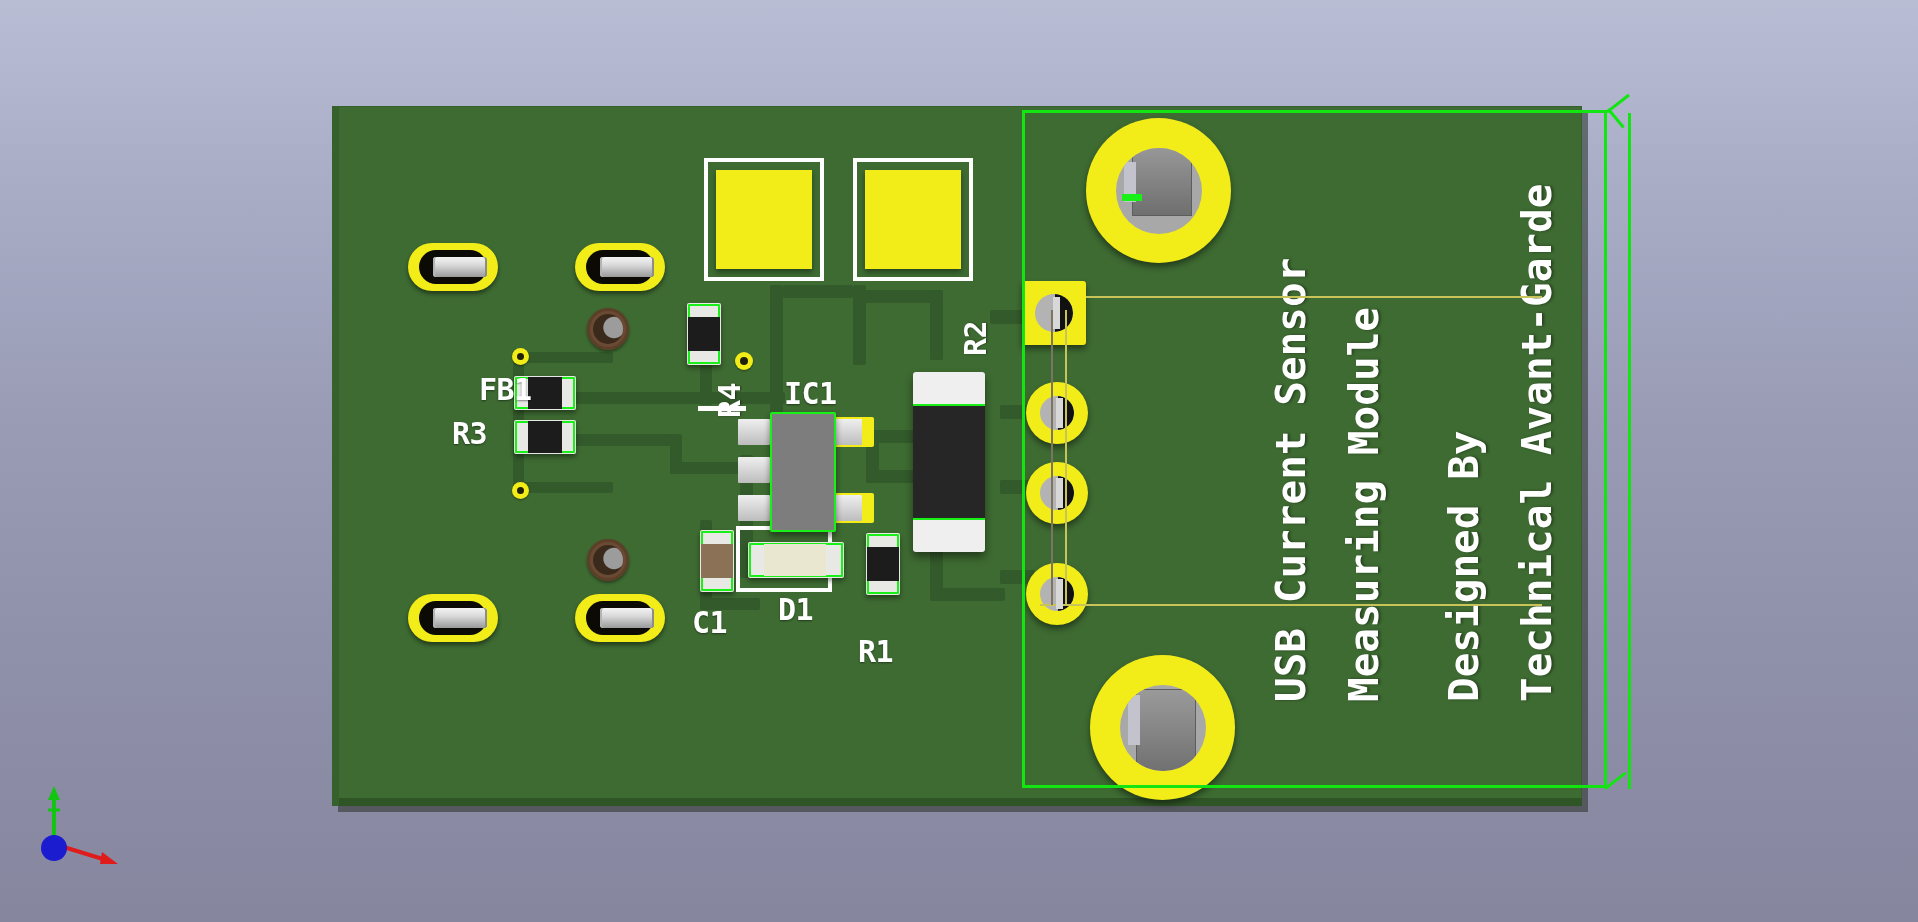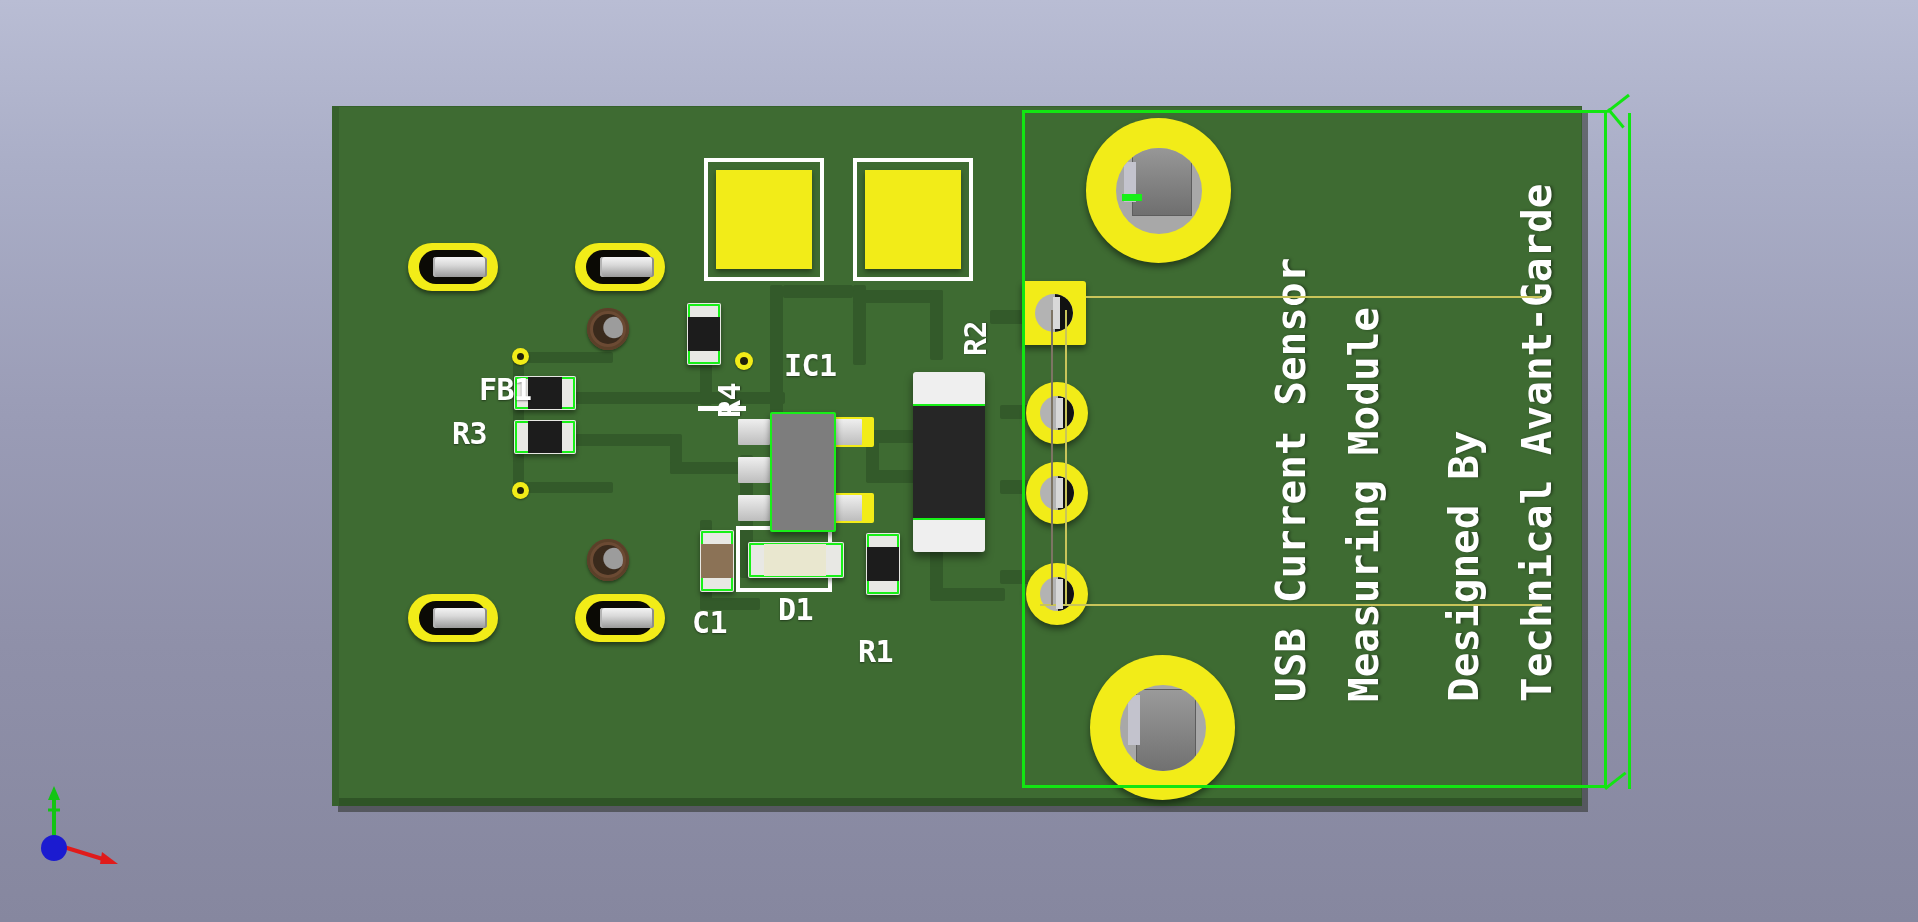--- a/index.html
+++ b/index.html
@@ -463,21 +463,21 @@
   </div>
 
   <div class="silk-big" style="left:1267px;top:702px;">USB Current Sensor</div>
   <div class="silk-big" style="left:1340px;top:702px;">Measuring Module</div>
   <div class="silk-big" style="left:1440px;top:702px;">Designed By</div>
   <div class="silk-big" style="left:1513px;top:702px;">Technical Avant-Garde</div>
 
   <div class="silk silk-ref" style="left:437px;top:372px;margin-left:42px;">FB1</div>
   <div class="silk silk-ref" style="left:452px;top:416px;">R3</div>
   <div class="silk silk-ref silk-rot" style="left:712px;top:418px;transform:rotate(-90deg);">R4</div>
-  <div class="silk silk-ref" style="left:784px;top:348px;">IC1</div>
+  <div class="silk silk-ref" style="left:784px;top:376px;">IC1</div>
   <div class="silk silk-ref silk-rot" style="left:958px;top:356px;transform:rotate(-90deg);">R2</div>
   <div class="silk silk-ref" style="left:692px;top:605px;">C1</div>
   <div class="silk silk-ref" style="left:778px;top:592px;">D1</div>
   <div class="silk silk-ref" style="left:858px;top:606px;margin-top:28px;">R1</div>
 
   <div class="silk-line" style="left:698px;top:406px;width:48px;height:5px;"></div>
 
   <div id="sel-box"></div>
 
   <div class="sel-edge" style="left:1607px;top:110px;width:3px;height:24px;transform:rotate(-40deg);transform-origin:0 0;"></div>

